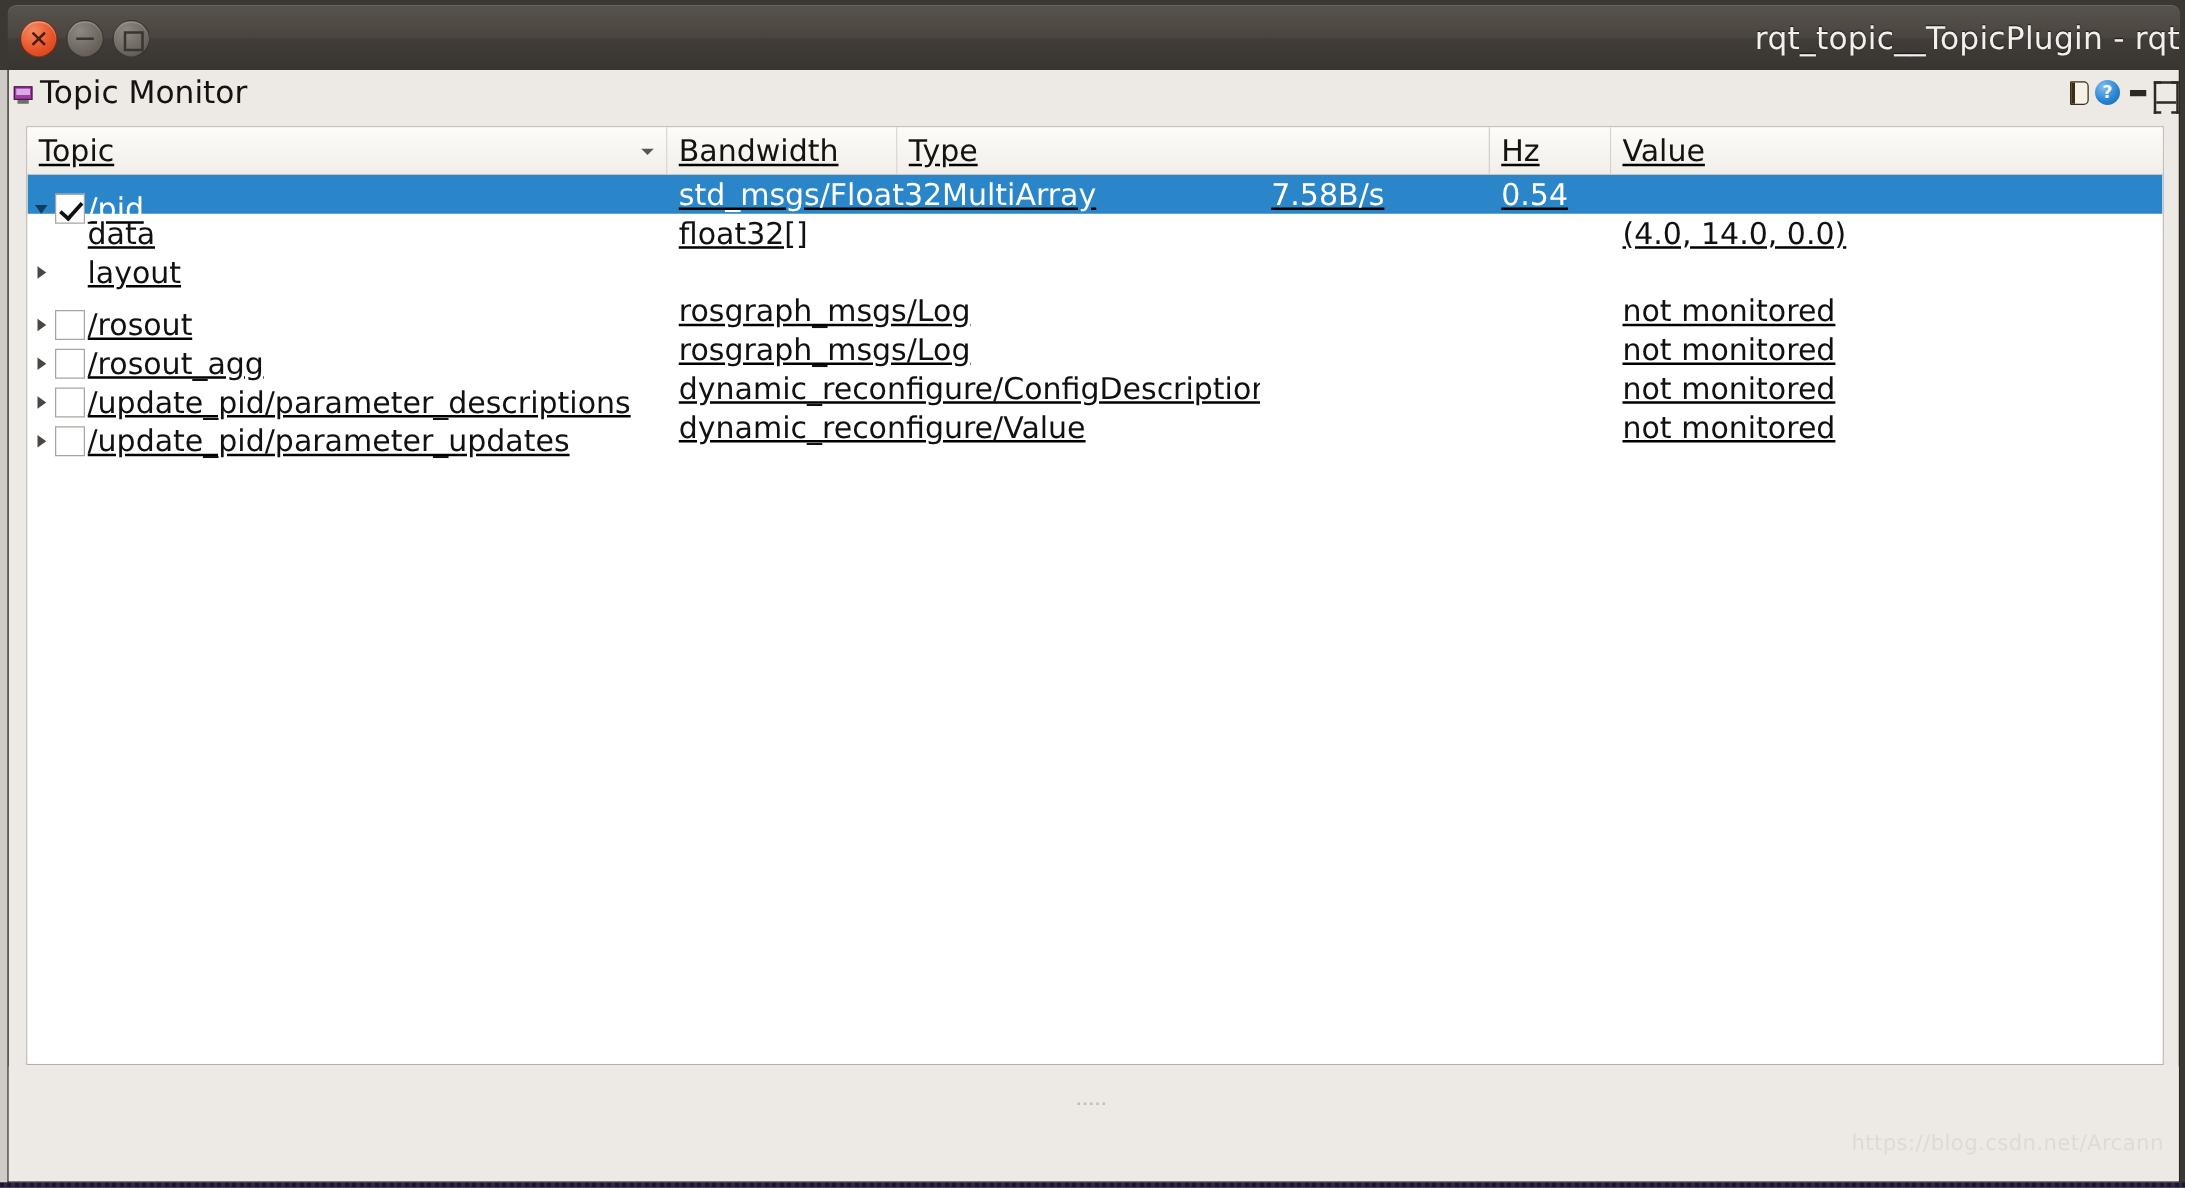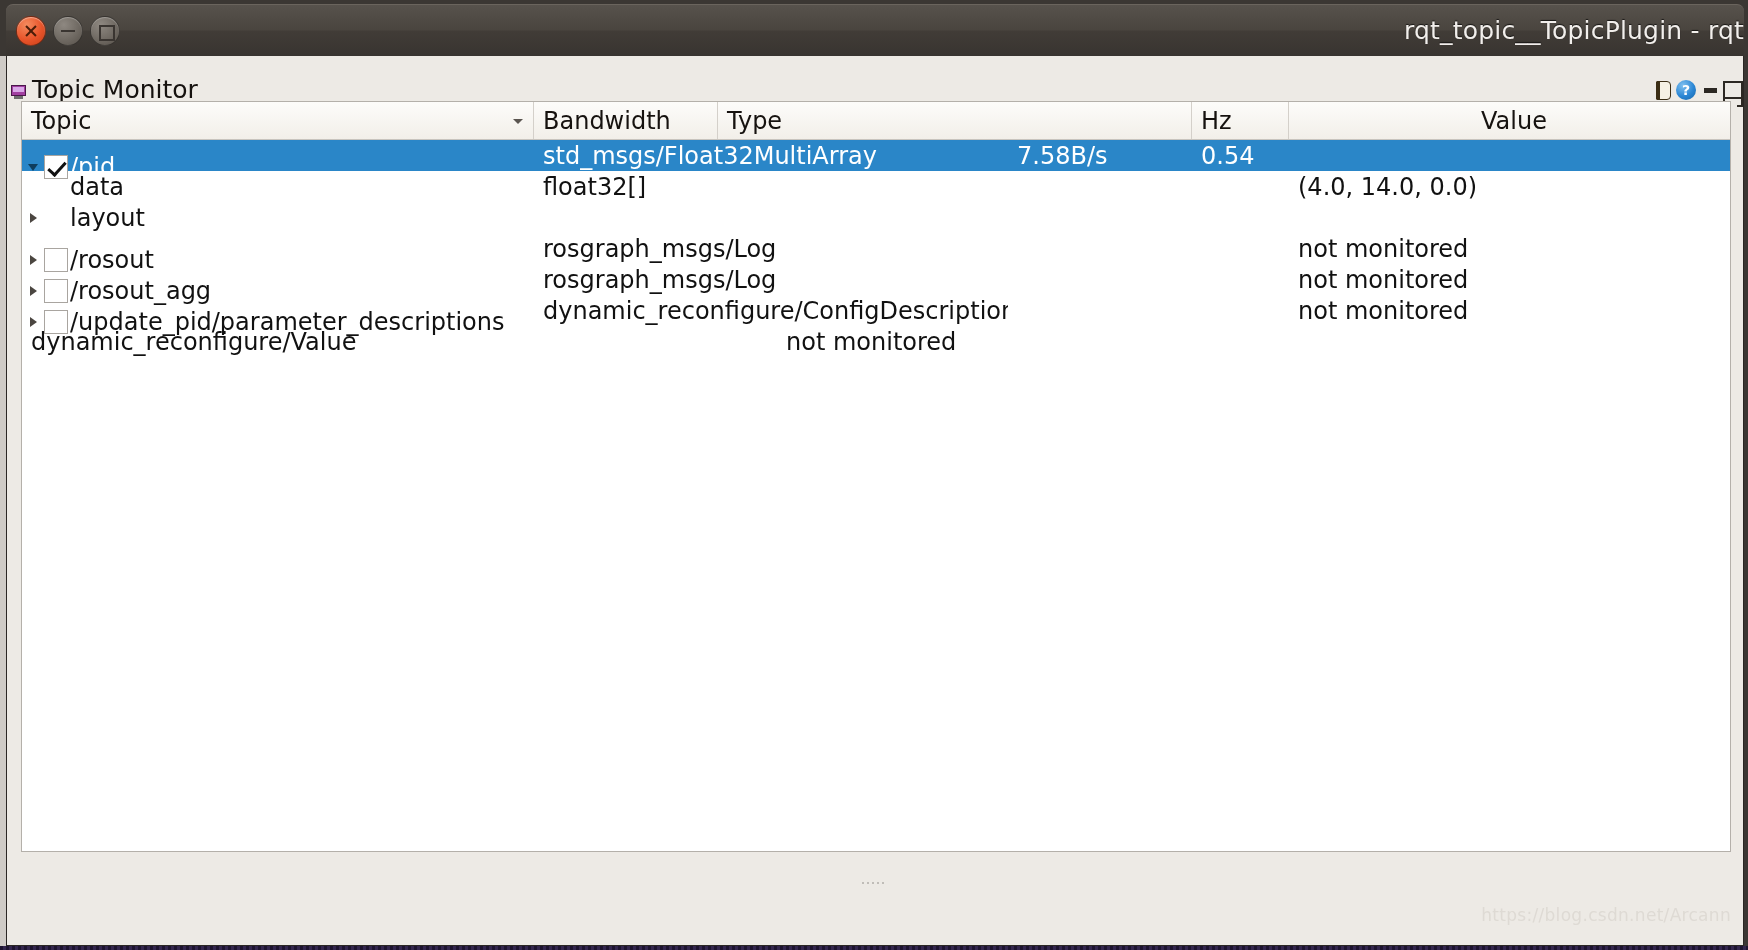--- a/index.html
+++ b/index.html
@@ -91,21 +91,21 @@
     width: 1738px; height: 890px;
     background: #edeae5;
     border-left: 1px solid #2b2724;
     border-right: 1px solid #2b2724;
     border-bottom: 1px solid #2b2724;
   }
 
   
   .dock-bar {
     position: absolute;
-    left: 0; top: 16px;
+    left: 0; top: 0;
     width: 100%; height: 40px;
   }
   .dock-title {
     position: absolute;
     left: 4px; top: 3px;
     display: flex; align-items: center;
     gap: 4px;
     font-size: 25px;
     color: #16120f;
     white-space: nowrap;
@@ -174,40 +174,41 @@
   .ic-float::before { left: -2px; border-right: none; }
   .ic-float::after  { right: -2px; border-left: none; }
 
   
   .tree-frame {
     position: absolute;
     left: 14px; top: 45px;
     width: 1710px; height: 751px;
     background: #ffffff;
     border: 1px solid #b4b0aa;
+    text-decoration: underline;
   }
 
   .tree-head {
     display: flex;
     height: 38px;
     background: linear-gradient(180deg, #fdfcfa 0%, #f2efe9 100%);
     border-bottom: 1px solid #c8c4be;
   }
   .th {
     position: relative;
     display: flex; align-items: center;
     padding-left: 9px;
     font-size: 24px;
     color: #16120f;
     border-right: 1px solid #d4d0ca;
     background: linear-gradient(180deg, #fdfcfa 0%, #f2efe9 100%);
     overflow: hidden;
     white-space: nowrap;
   }
-  .th:last-child { border-right: none; justify-content: center; }
+  .th:last-child { border-right: none; }
   .sort-arrow {
     position: absolute;
     right: 10px; top: 50%;
     margin-top: -2px;
     width: 0; height: 0;
     border-left: 5px solid transparent;
     border-right: 5px solid transparent;
     border-top: 5px solid #5a5550;
   }
 
@@ -505,20 +506,27 @@
               <span></span>
             </div>
             <div class="cell col-hz">
               <span></span>
             </div>
             <div class="cell col-val">
               <span>not monitored</span>
             </div>
           </div>
           <div class="row">
+            <div class="cell topic-cell col-topic indent-0">
+              <span class="expander">
+                <span class="tri-right"></span>
+              </span>
+              <span class="cbox"></span>
+              <span class="label">/update_pid/parameter_updates</span>
+            </div>
             <div class="cell col-type">
               <span>dynamic_reconfigure/Value</span>
             </div>
             <div class="cell col-bw">
               <span></span>
             </div>
             <div class="cell col-hz">
               <span></span>
             </div>
             <div class="cell col-val">

